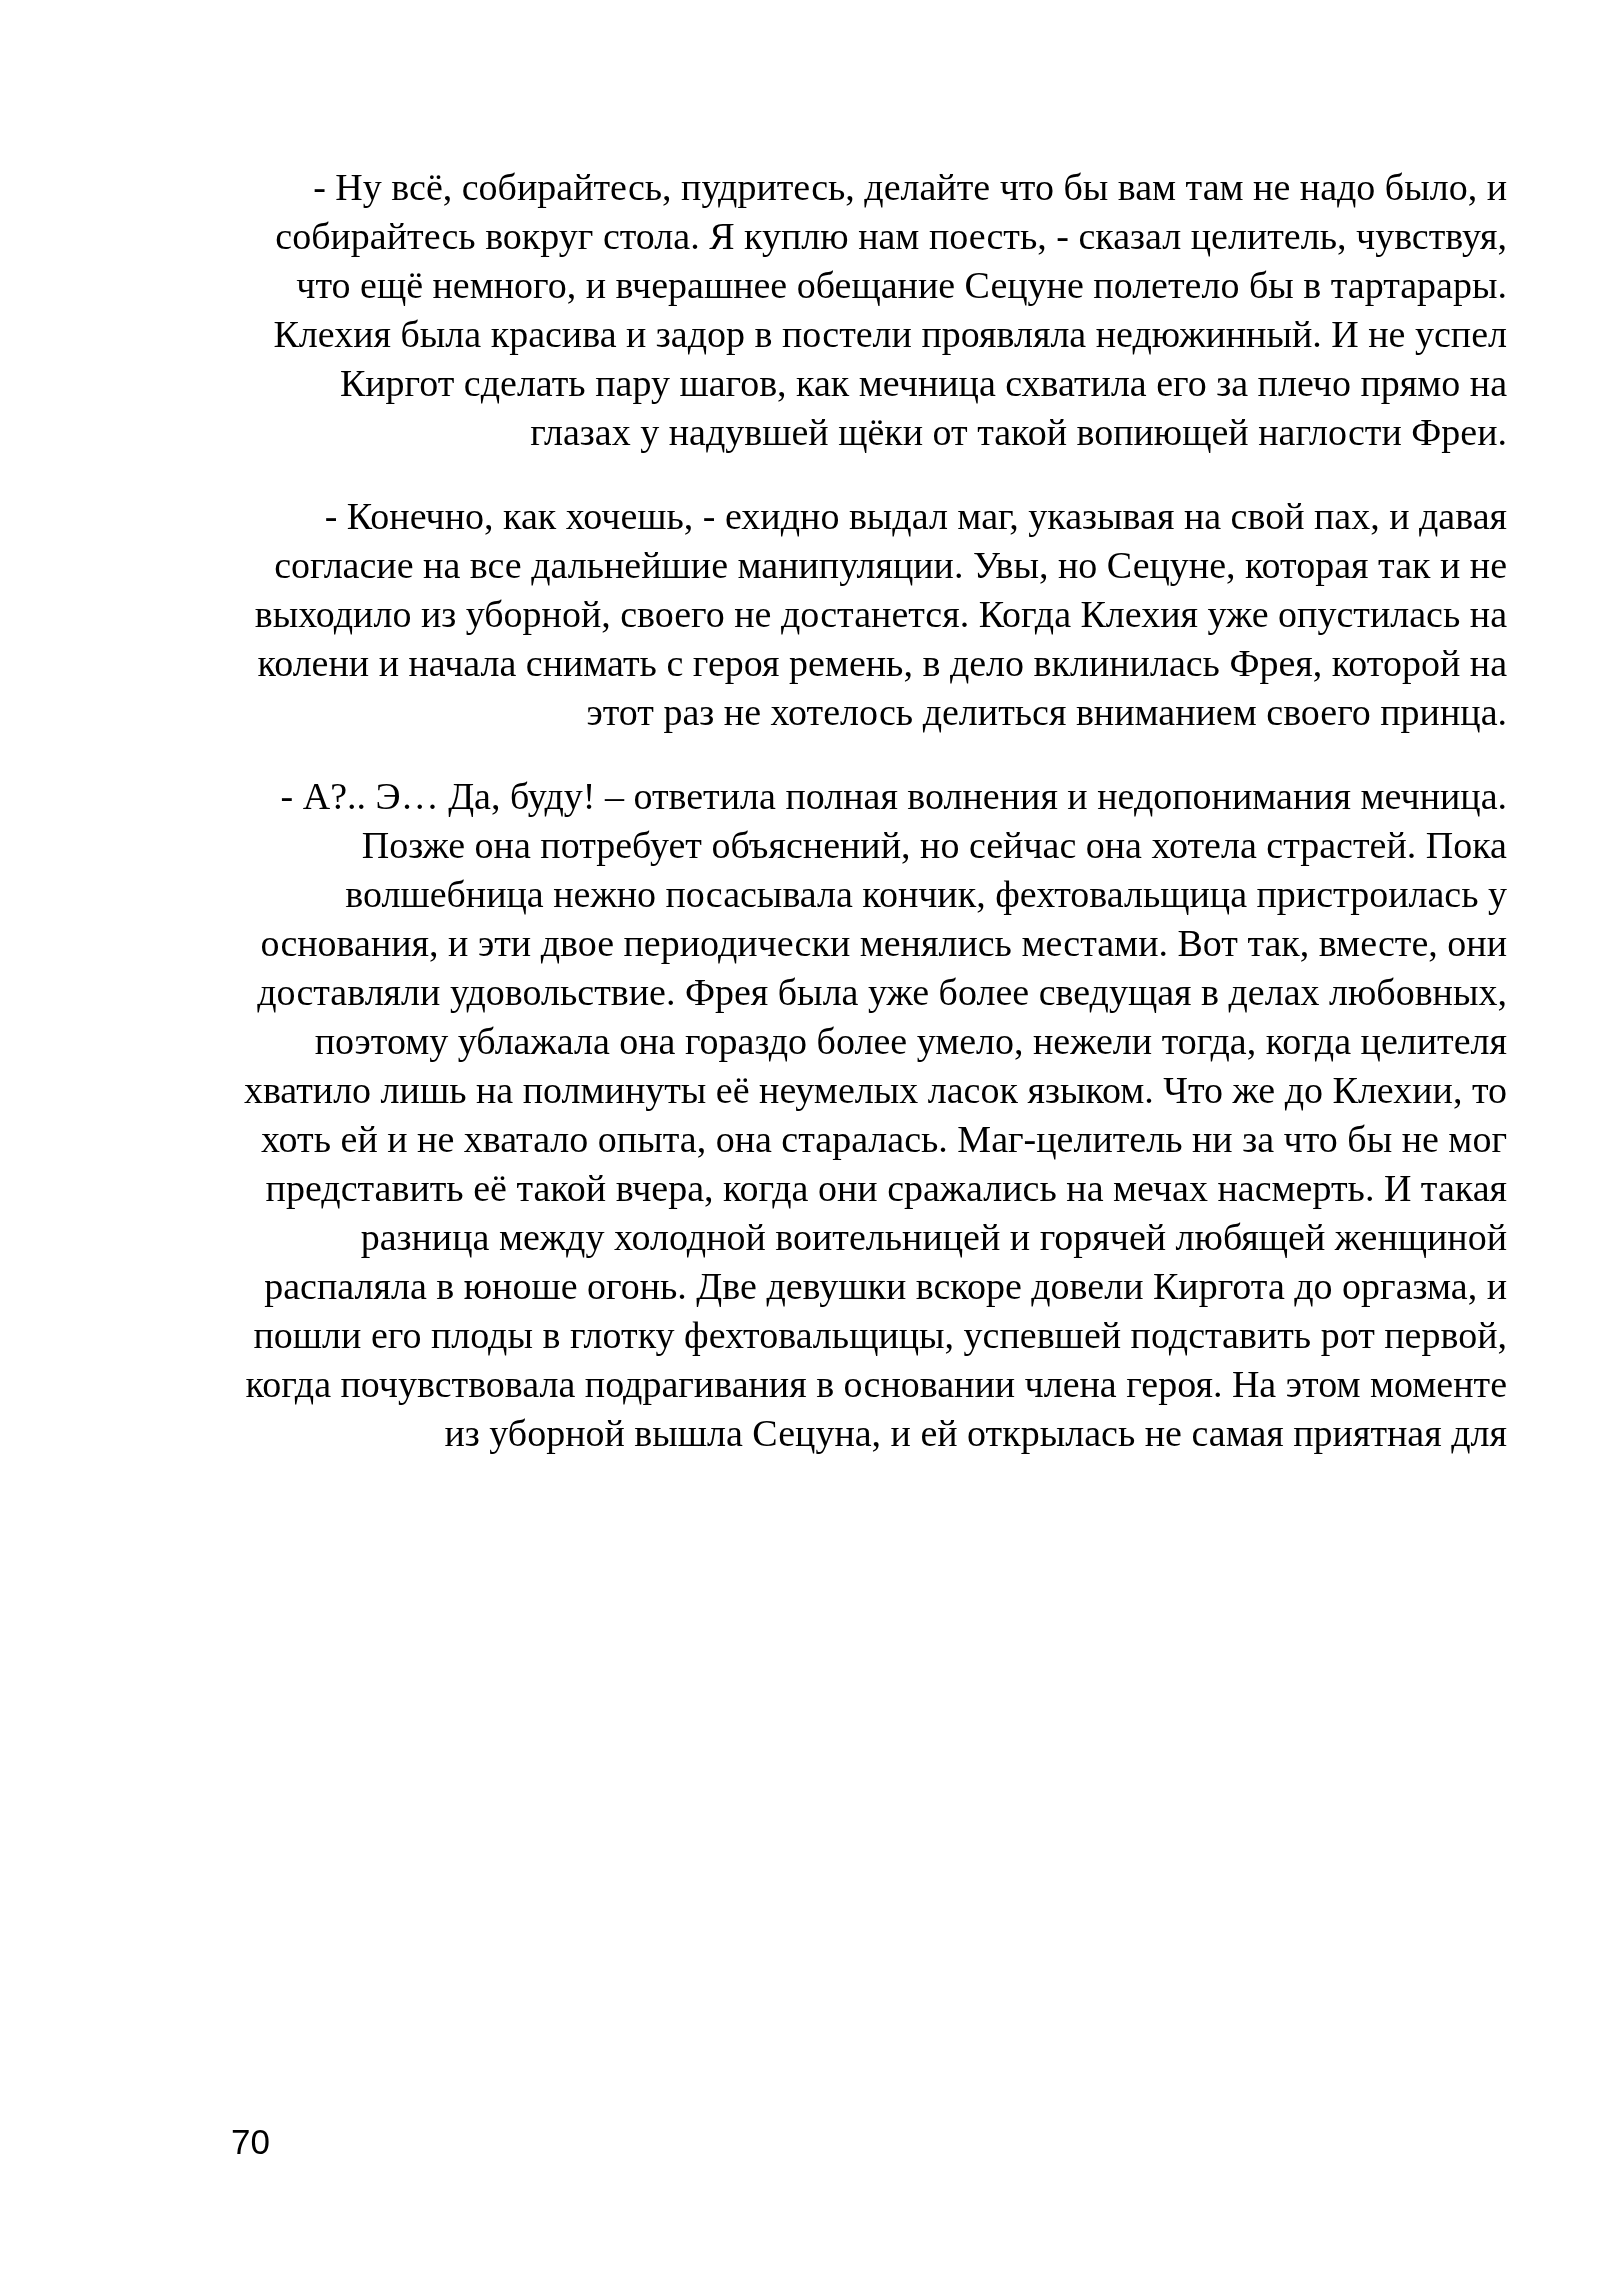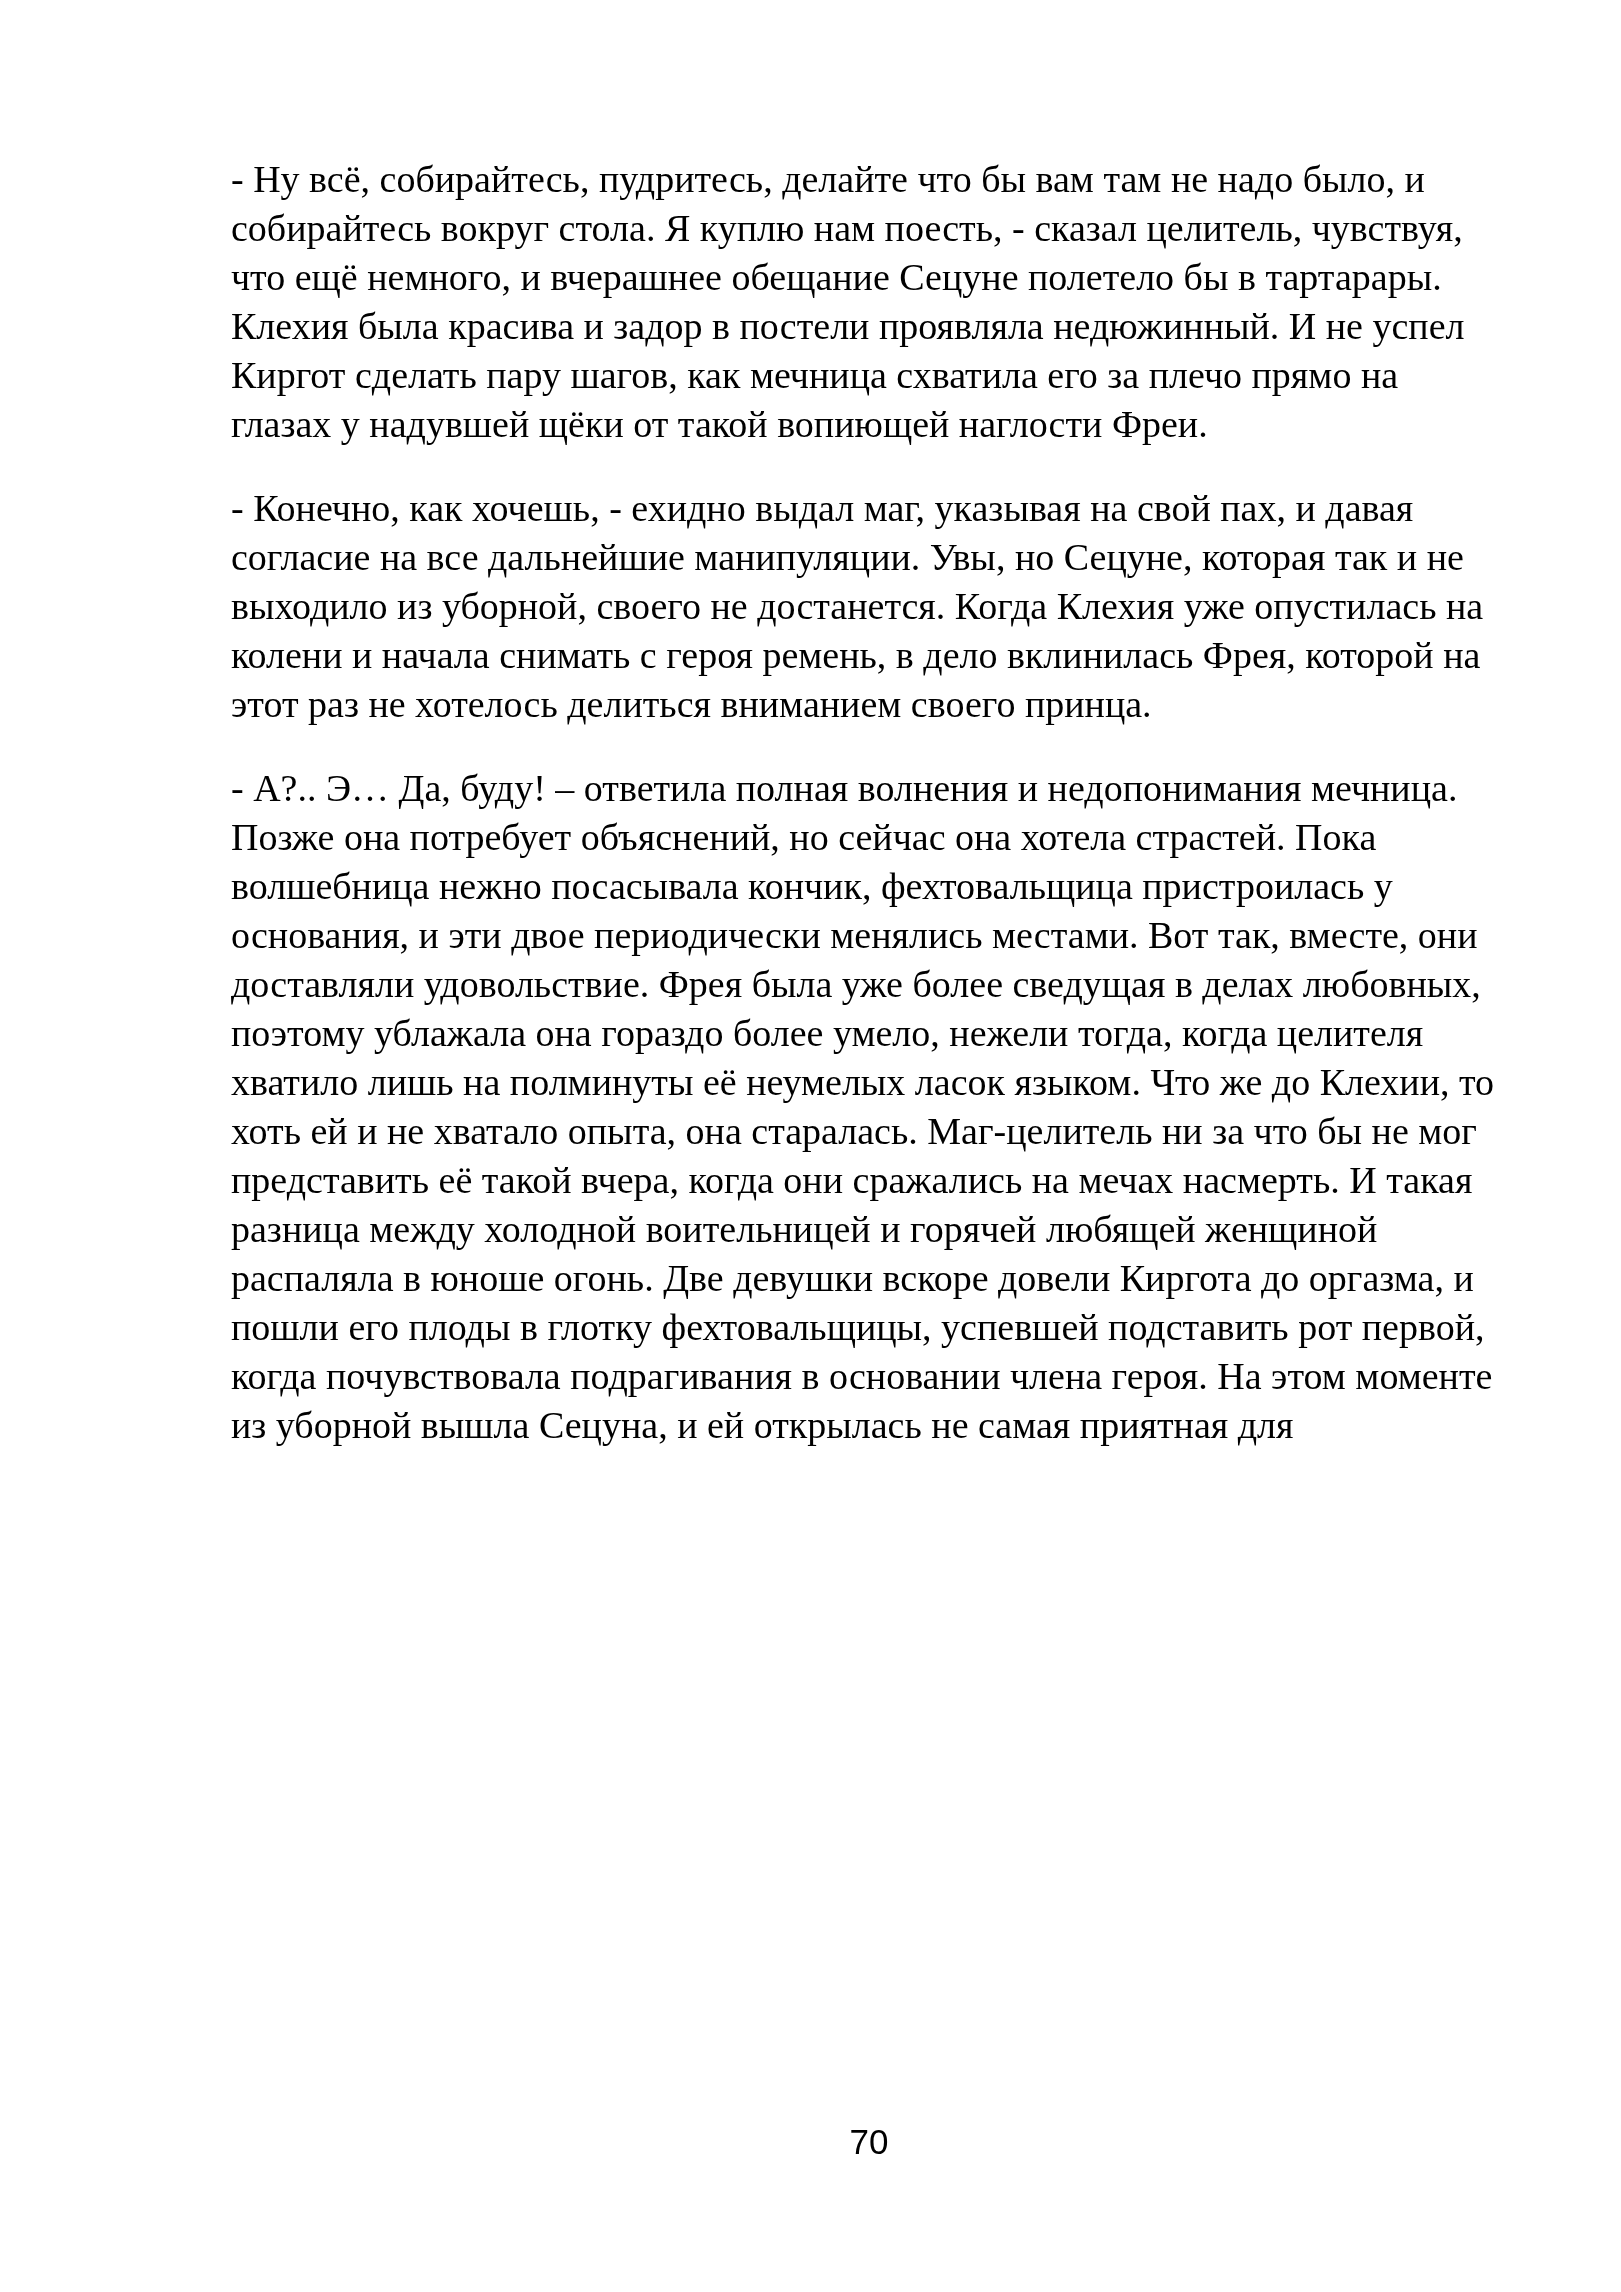--- a/index.html
+++ b/index.html
@@ -19,32 +19,32 @@
     left: 231px;
     top: 155px;
     width: 1276px;
     font-family: "Liberation Serif", "DejaVu Serif", serif;
     font-size: 38px;
     line-height: 49px;
     color: #000000;
     text-align: left;
   }
   .text-block p {
-    margin: 0 0 35px 0;
+    margin: 8px 0 35px 0;
     padding: 0;
+    text-align: right;
   }
   .text-block p:last-child {
     margin-bottom: 0;
   }
   .page-footer {
     position: absolute;
     left: 231px;
     top: 2124px;
     width: 1276px;
-    text-align: center;
     font-family: "Liberation Sans", "DejaVu Sans", sans-serif;
     font-size: 35px;
     line-height: 35px;
     color: #000000;
   }
 </style>
 </head>
 <body>
 
 <div class="page">

